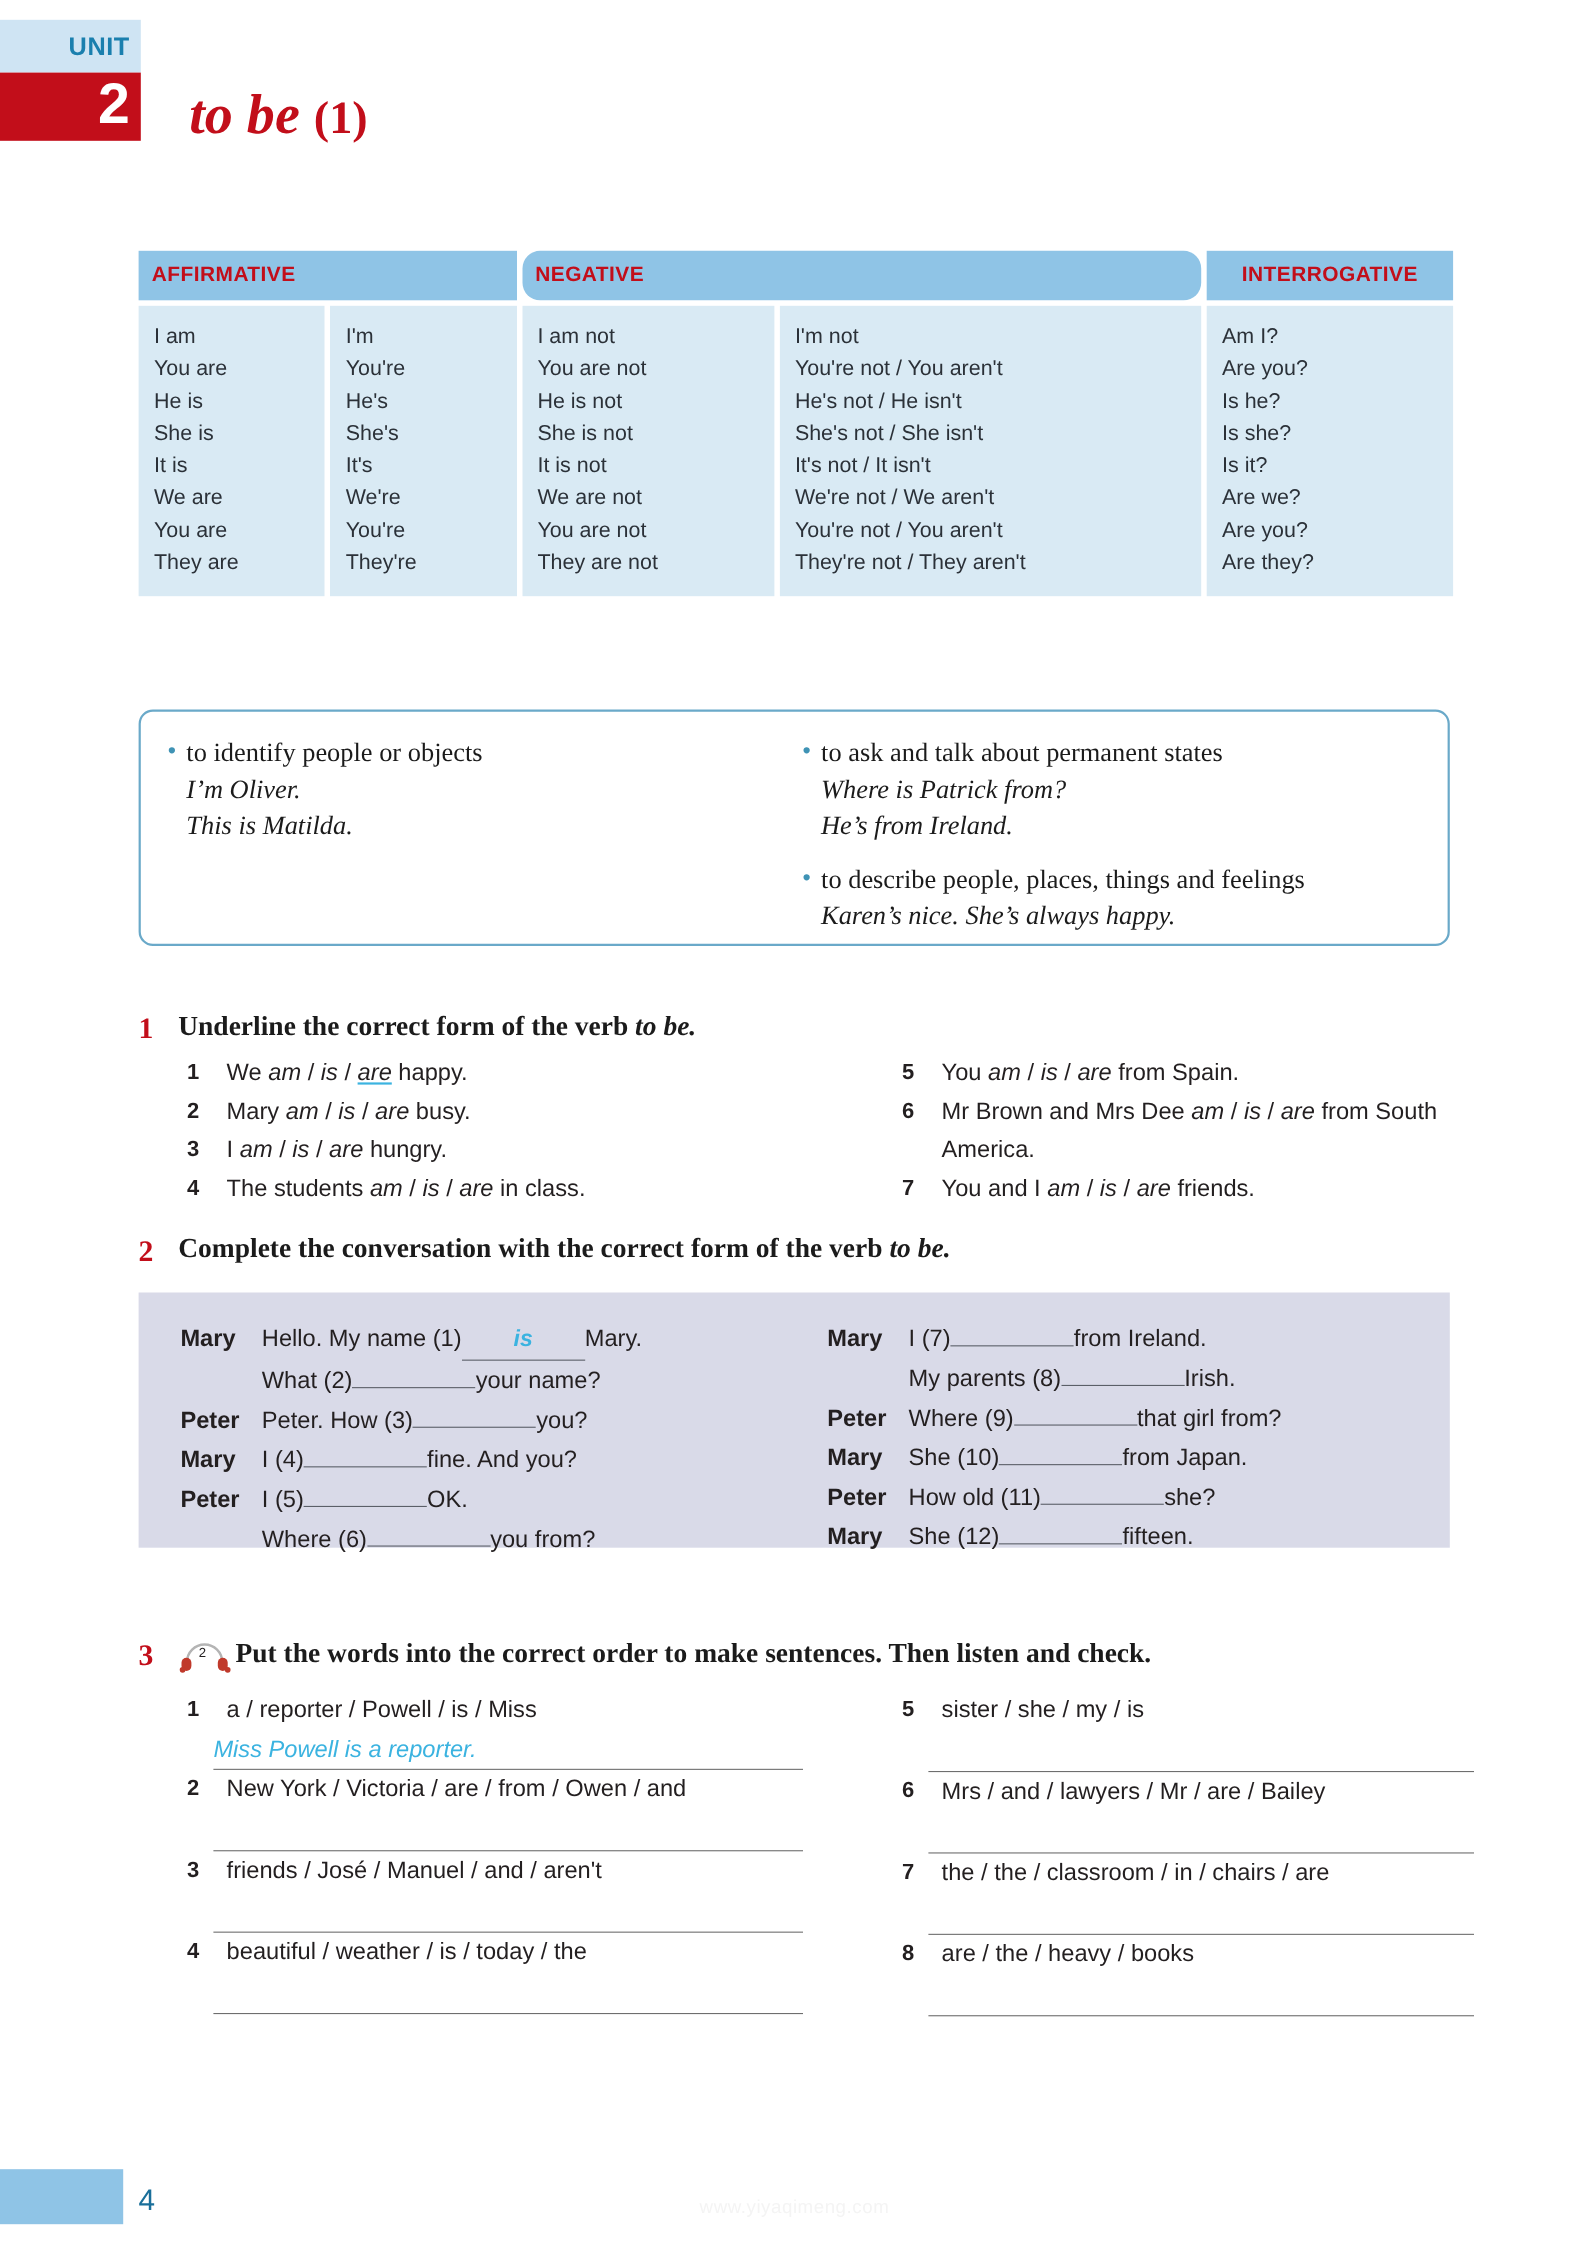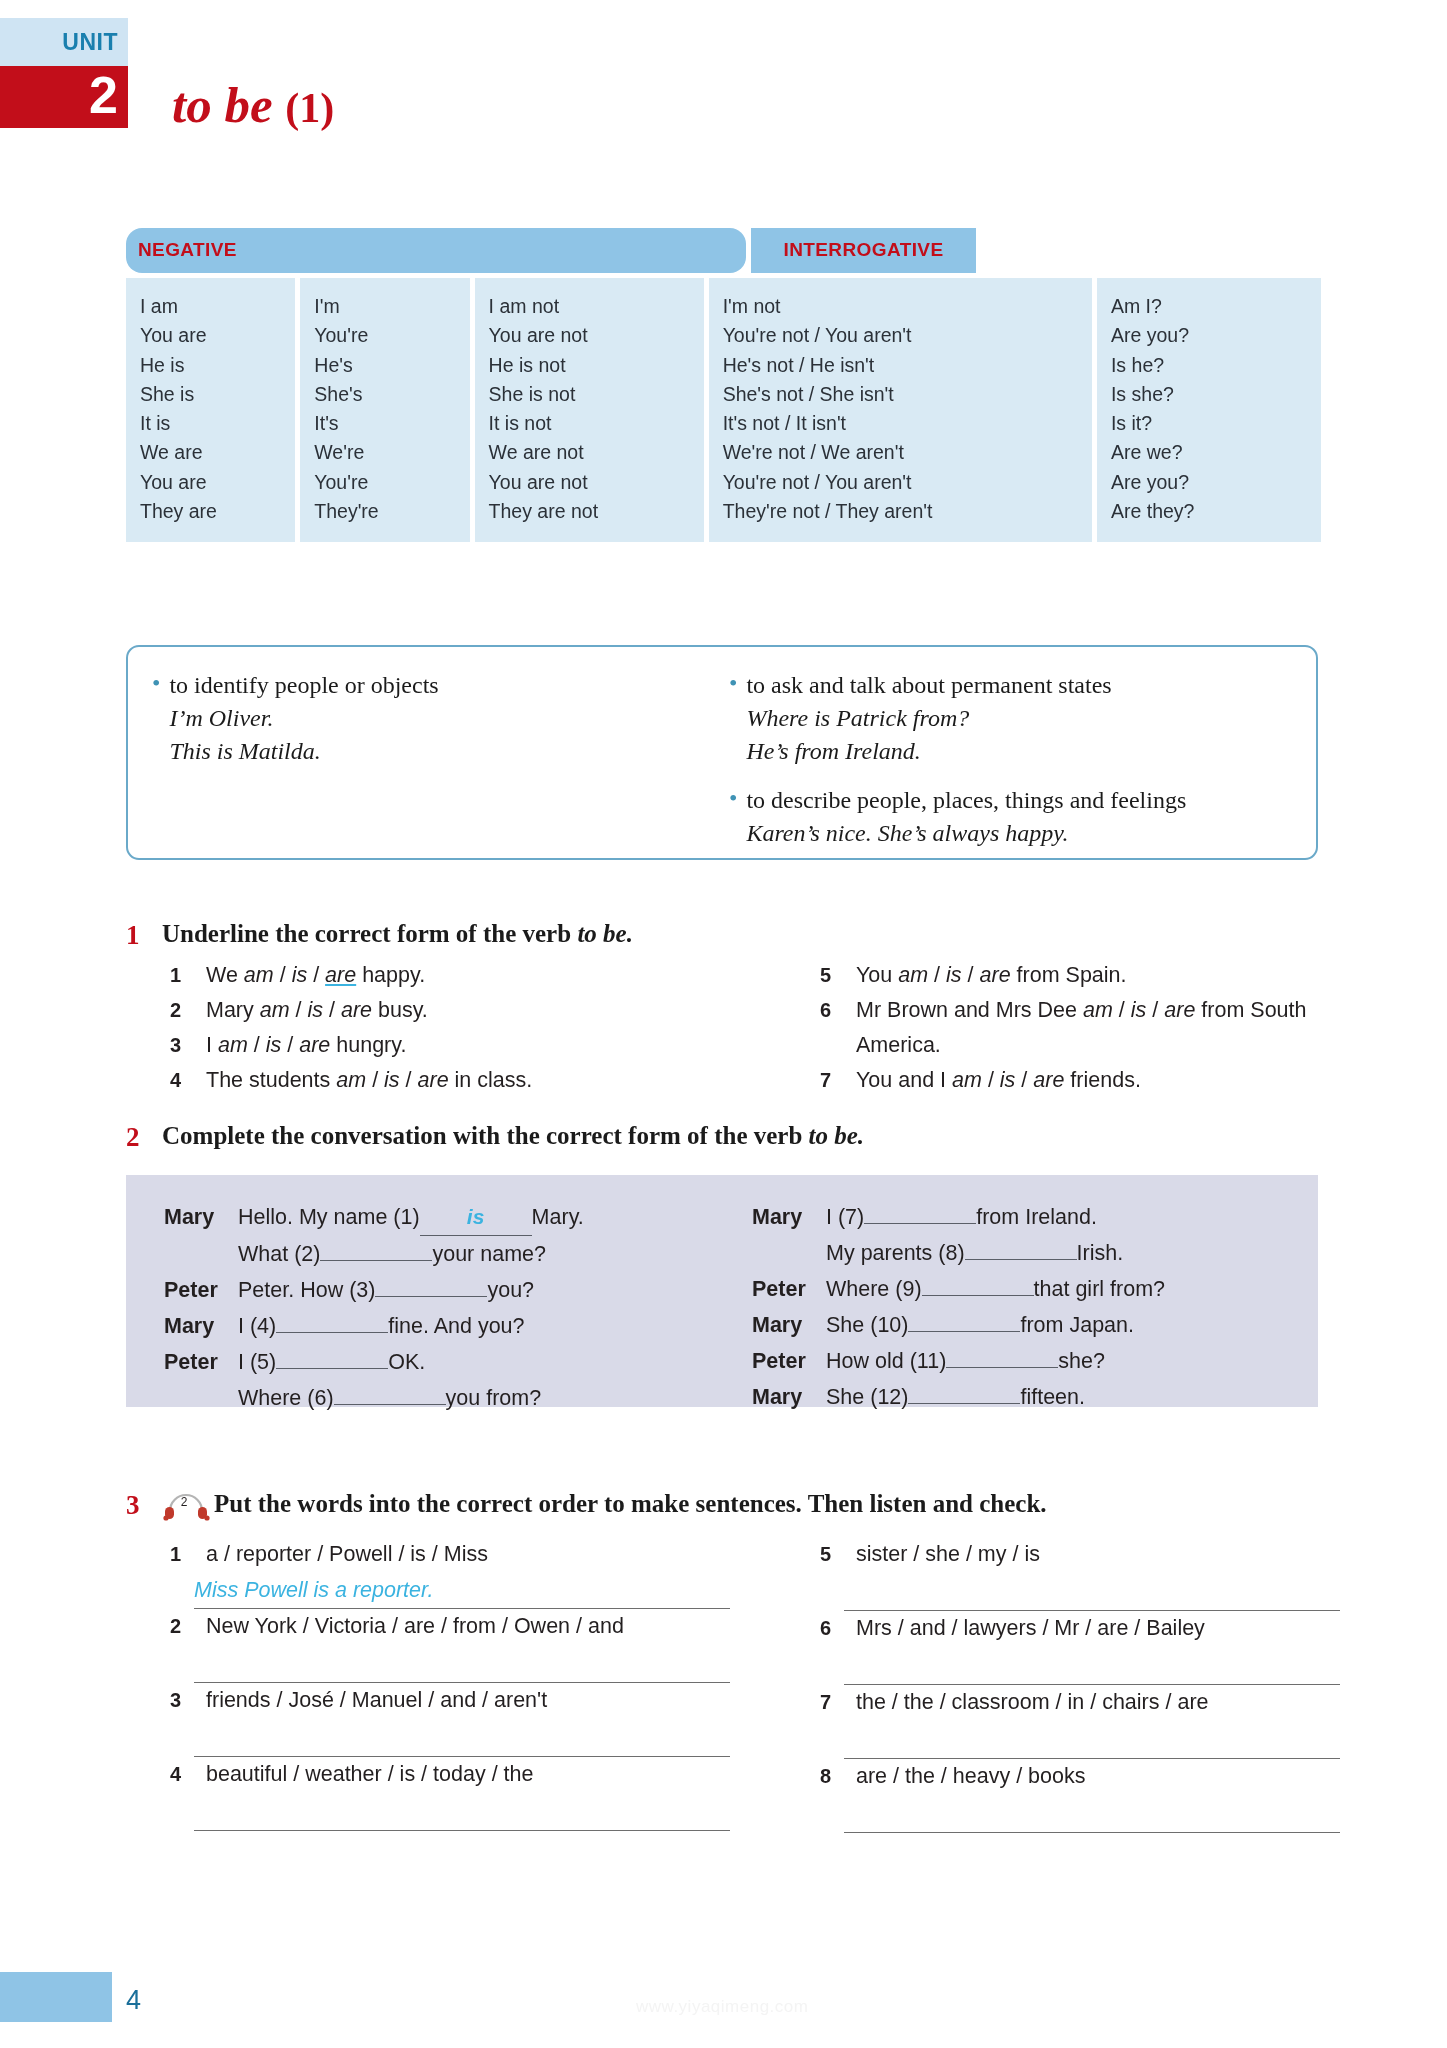--- a/index.html
+++ b/index.html
@@ -288,20 +288,21 @@
 <div class="unit-label">UNIT</div>
 <div class="unit-box"></div>
 <div class="unit-number">2</div>
 <div class="page-title">
   <span>to be</span>
   <span class="nonital">(1)</span>
 </div>
 
 <div class="gtable">
   <div class="ghead-row">
+    <div class="ghead h-aff">AFFIRMATIVE</div>
     <div class="ghead h-neg">NEGATIVE</div>
     <div class="ghead h-int">INTERROGATIVE</div>
   </div>
   <div class="gbody-row">
     <div class="gcol c1" id="col-aff-full">
         <div class="gcell">I am</div>
         <div class="gcell">You are</div>
         <div class="gcell">He is</div>
         <div class="gcell">She is</div>
         <div class="gcell">It is</div>

